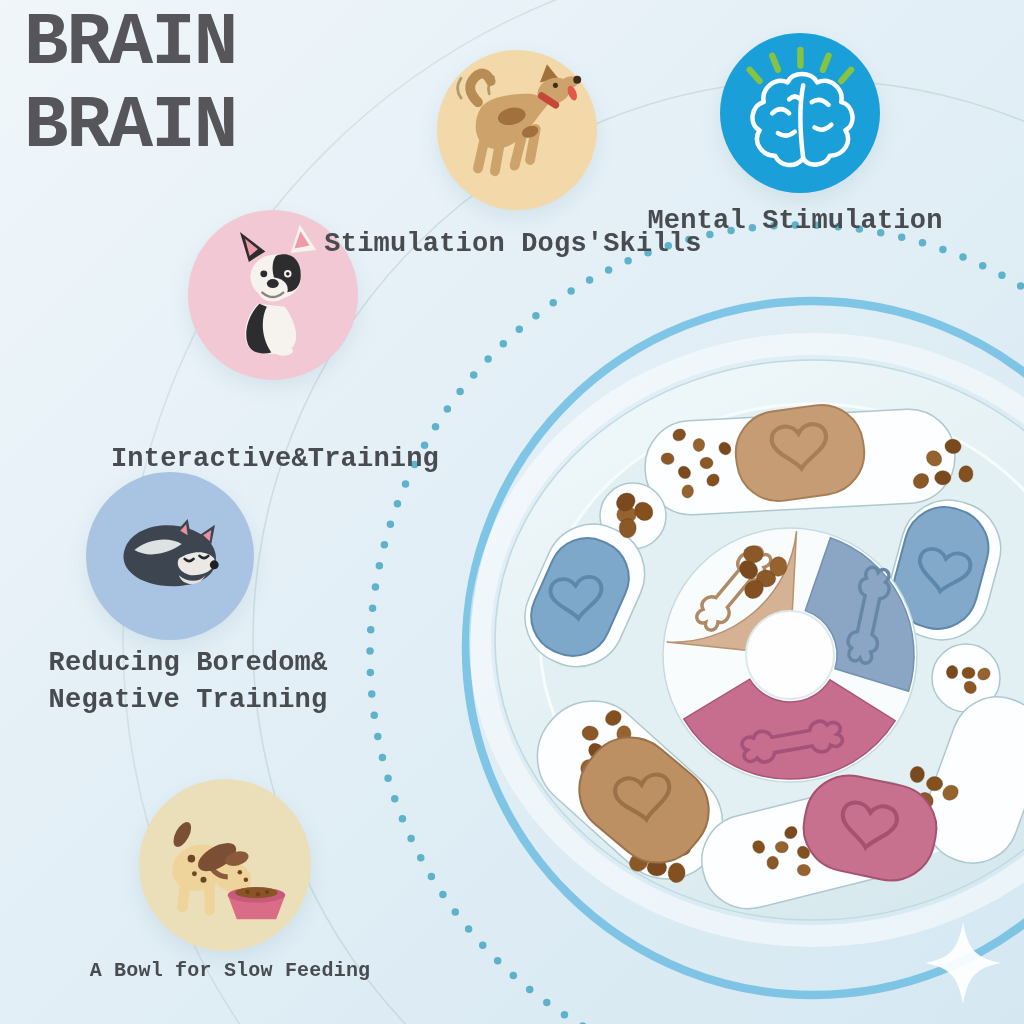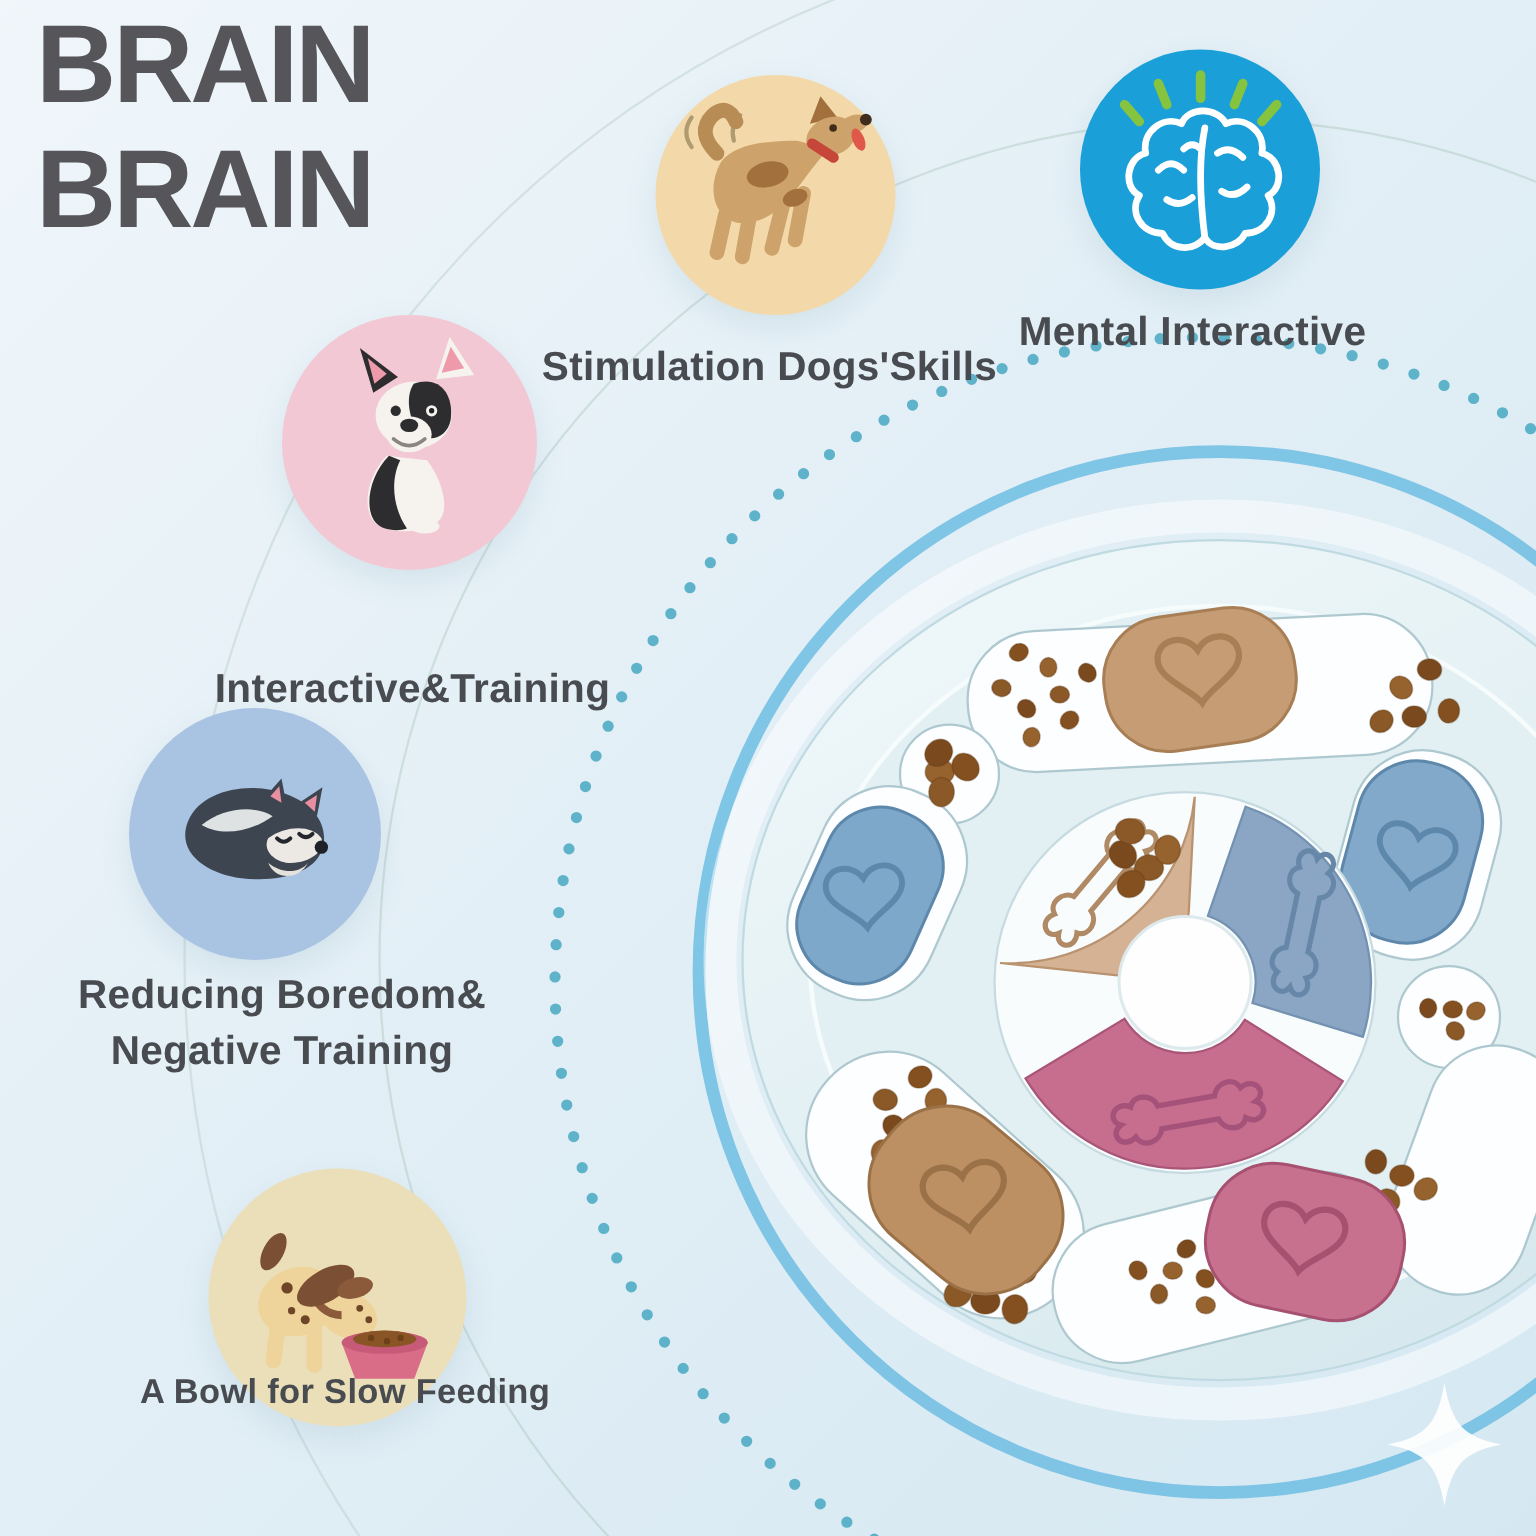--- a/index.html
+++ b/index.html
@@ -1,19 +1,19 @@
 <!DOCTYPE html>
 <html><head>
 <meta charset="utf-8">
 <style>
   html,body { margin:0; padding:0; }
   #canvas {
     position:relative; width:1024px; height:1024px; overflow:hidden;
     background: linear-gradient(135deg, #f0f6fa 0%, #e3eff6 45%, #d5e8f2 100%);
-    font-family: Liberation Sans, sans-serif;
+    font-family: Liberation Mono, monospace;
   }
   #scene { position:absolute; left:0; top:0; z-index:1; }
   .overlay { position:absolute; z-index:2; }
   #title {
     left:24px; top:2px;
     font-weight:bold; font-size:74px; line-height:1.12; letter-spacing:-2px;
     color:#56565a;
   }
   .feature-circle {
     position:absolute; z-index:2; border-radius:50%;
@@ -287,21 +287,21 @@
       <path d="M52,70 L90,70 L84,86 L58,86 Z" fill="#d96c86"></path>
       <ellipse cx="71" cy="70" rx="19" ry="5" fill="#c75a78"></ellipse>
       <ellipse cx="71" cy="68.5" rx="14" ry="3.6" fill="#8a5526"></ellipse>
       <circle cx="65" cy="68" r="1.4" fill="#6e4017"></circle>
         <circle cx="72" cy="69.5" r="1.4" fill="#6e4017"></circle>
       <circle cx="78" cy="68" r="1.4" fill="#6e4017"></circle>
     </svg>
   </div>
 
   <div class="feature-label" style="left:513px; top:226px;">Stimulation Dogs'Skills</div>
-  <div class="feature-label" style="left:795px; top:203px;">Mental Interactive</div>
+  <div class="feature-label" style="left:795px; top:203px;">Mental Stimulation</div>
   <div class="feature-label" style="left:275px; top:393px;margin-top:48px;">Interactive&amp;Training</div>
   <div class="feature-label" style="left:188px; top:645px;">
     <div>Reducing Boredom&amp;</div>
     <div>Negative Training</div>
   </div>
-  <div class="feature-label" style="left:230px; top:909px; font-size:23px;">A Bowl for Slow Feeding</div>
+  <div class="feature-label" style="left:230px; top:952px; font-size:20px;">A Bowl for Slow Feeding</div>
 
 </div>
 
 </body></html>

